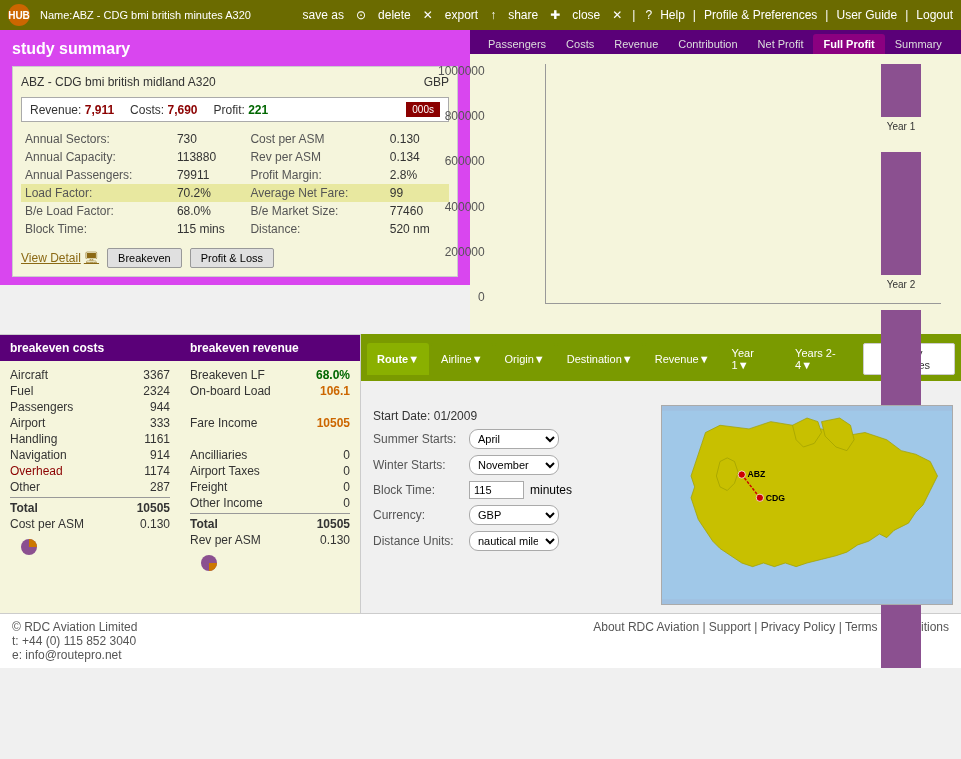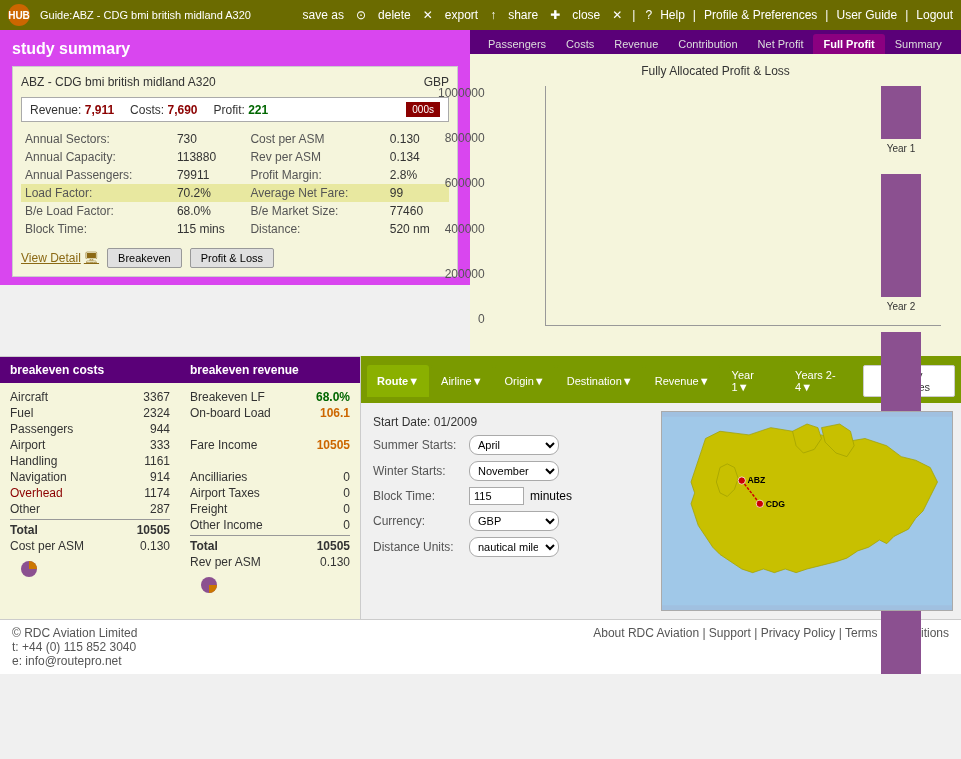--- a/index.html
+++ b/index.html
@@ -173,21 +173,21 @@
     }
     #route-tabs .apply-btn {
       margin-left: auto;
       background: white; color: #333; border: 1px solid #ccc;
       padding: 3px 10px; cursor: pointer; font-size: 11px;
       border-radius: 2px;
     }
 
     #route-content {
       display: grid; grid-template-columns: 1fr 1fr;
-      padding: 8px; gap: 0;
+      padding: 8px; gap: 0; margin-top: 16px;
     }
     #route-form { padding: 4px; }
     #route-form .form-row { display: flex; align-items: center; gap: 6px; margin-bottom: 6px; }
     #route-form .form-row label { color: #555; width: 90px; flex-shrink: 0; }
     #route-form select, #route-form input[type=text] {
       border: 1px solid #aaa; background: white; padding: 2px 4px;
       font-size: 11px;
     }
     #route-form input[type=text] { width: 55px; }
     #route-form select { width: 90px; border-radius: 9px; }
@@ -208,21 +208,21 @@
     }
 
     
     #europe-map { width: 100%; height: 100%; }
   </style>
 </head>
 <body>
 
 <div id="topbar">
   <div class="hub-badge">HUB</div>
-  <span class="name">Guide:ABZ - CDG bmi british midland A320</span>
+  <span class="name">Name:ABZ - CDG bmi british minutes A320</span>
   <div class="actions">
     <span>save as</span>
     <span>⊙</span>
     <span>delete</span>
     <span>✕</span>
     <span>export</span>
     <span>↑</span>
     <span>share</span>
     <span>✚</span>
     <span>close</span>
@@ -323,21 +323,20 @@
     <div id="chart-tabs">
       <div class="tab">Passengers</div>
       <div class="tab">Costs</div>
       <div class="tab">Revenue</div>
       <div class="tab">Contribution</div>
       <div class="tab">Net Profit</div>
       <div class="tab active">Full Profit</div>
       <div class="tab">Summary</div>
     </div>
     <div id="chart-area">
-      <div class="chart-title">Fully Allocated Profit &amp; Loss</div>
 
       <div class="chart-wrapper">
         <div class="y-axis">
           <span>1000000</span>
           <span>800000</span>
           <span>600000</span>
           <span>400000</span>
           <span>200000</span>
           <span>0</span>
         </div>

